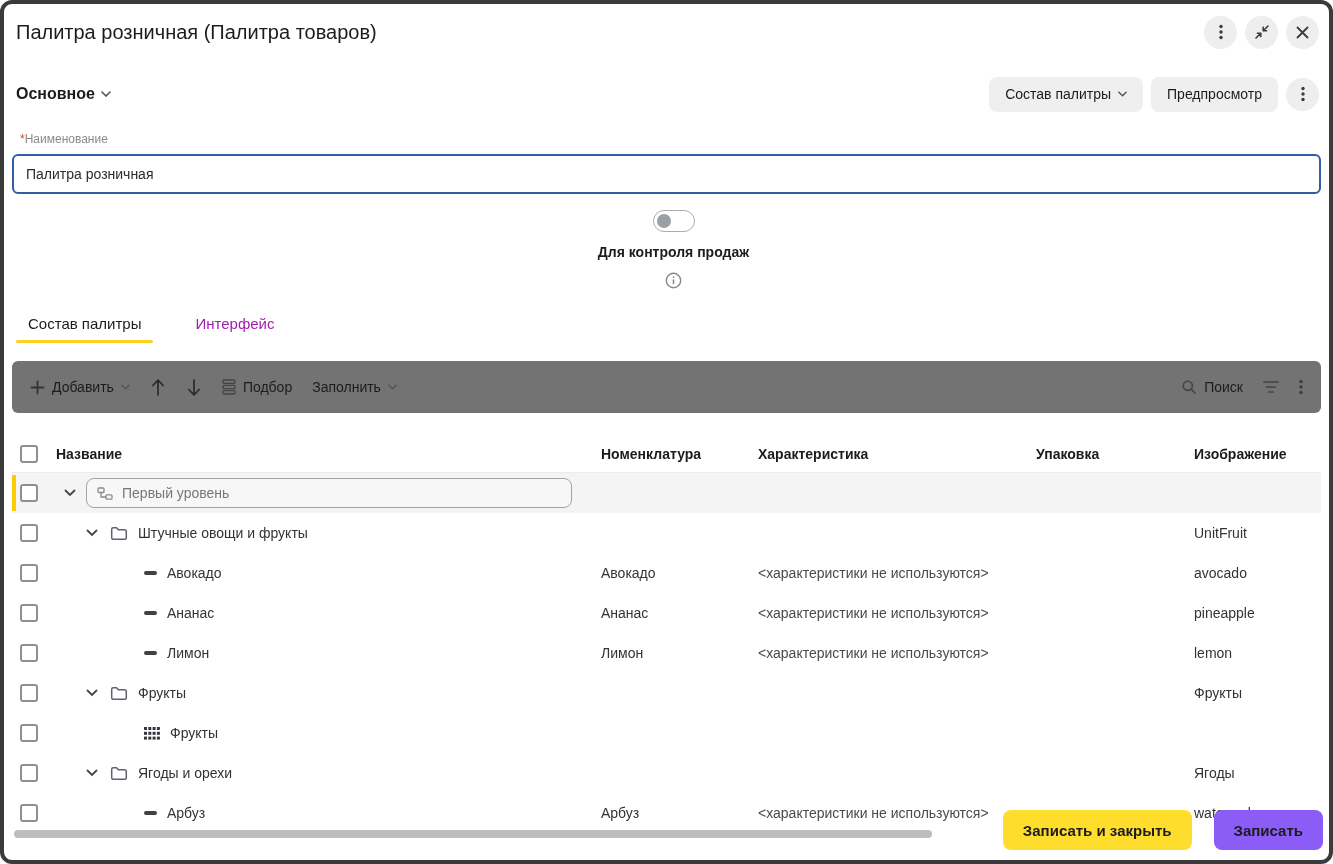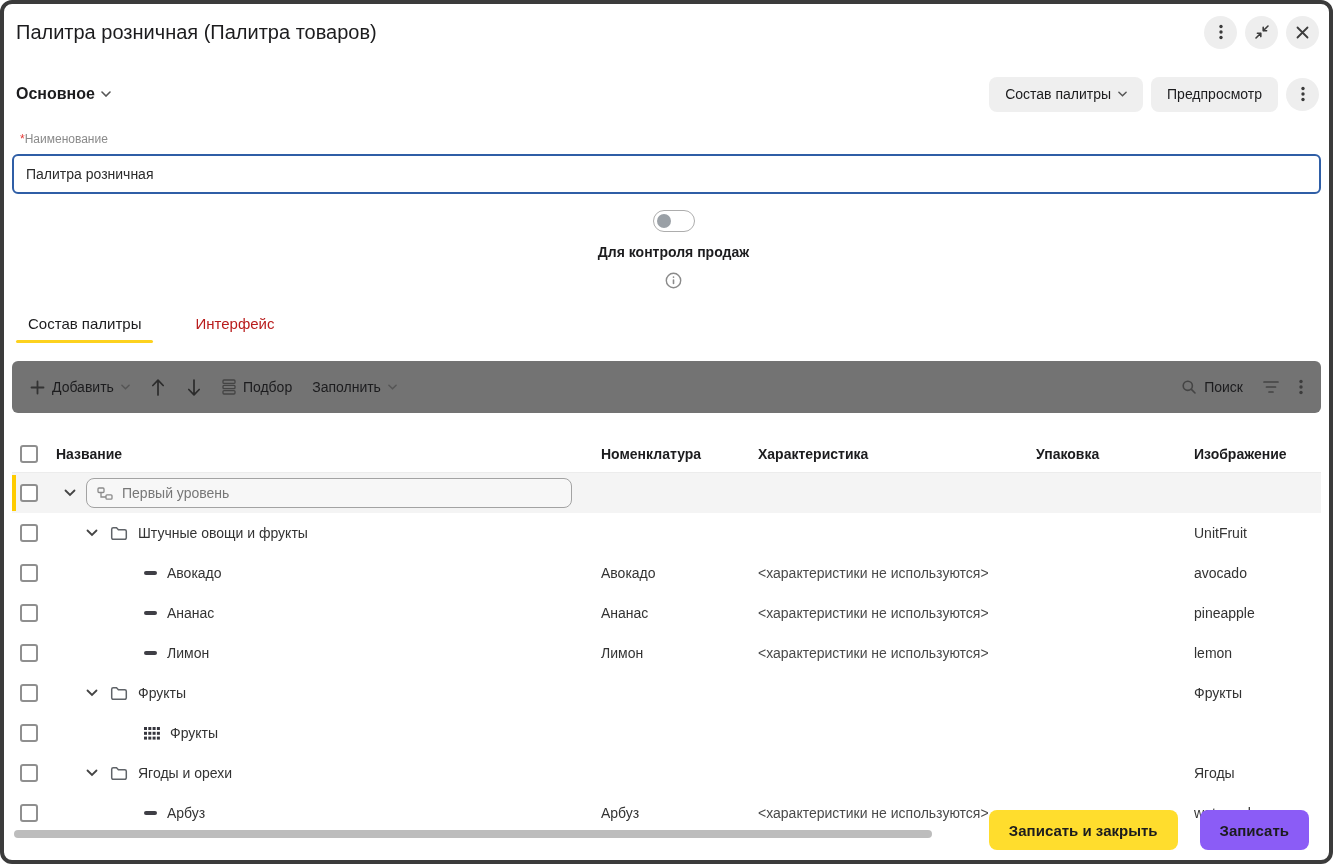--- a/index.html
+++ b/index.html
@@ -31,21 +31,21 @@
     display:block; margin:8px 8px 0 8px; width:1309px; height:40px;
     border:2px solid #2f5ea6; border-radius:6px; padding:0 12px; font-size:14px; color:#2b2b2b;
     outline:none; font-family:"Liberation Sans", sans-serif;
   }
   .toggle-row { margin:16px 0 0 14px; display:flex; align-items:center; gap:12px;flex-direction:column; }
   .toggle { width:42px; height:22px; border:1.5px solid #adadad; border-radius:12px; background:#fff; position:relative; cursor:pointer; }
   .toggle .knob { position:absolute; left:3px; top:2.5px; width:14px; height:14px; border-radius:50%; background:#9aa0a6; }
   .toggle-label { font-size:14px; font-weight:600; color:#1c1c1e; }
   
   .tabs { margin:18px 0 0 12px; display:flex; gap:30px; }
-  .tab { position:relative; padding:8px 12px 11px 12px; font-size:15px; color:#b91c1c; cursor:pointer; }
+  .tab { position:relative; padding:8px 12px 11px 12px; font-size:15px; color:#a21caf; cursor:pointer; }
   .tab.active { color:#1c1c1e; }
   .tab.active::after { content:""; position:absolute; left:0; right:0; bottom:0; height:3px; border-radius:2px; background:#fdd21f; }
   
   .toolbar {
     margin:18px 8px 0 8px; height:52px; background:#737373; border-radius:6px;
     display:flex; align-items:center; padding:0 18px; gap:20px;
   }
   .tool-btn { display:flex; align-items:center; gap:7px; background:none; border:none; font-size:14px; color:#1c1c1e; cursor:pointer; font-family:"Liberation Sans", sans-serif; }
   .toolbar .spacer { flex:1; }
   
@@ -74,21 +74,21 @@
     display:flex; align-items:center; gap:9px; width:486px; height:30px;
     border:1px solid #a3a3a3; border-radius:8px; padding:8px 10px; background:#f7f7f7;
   }
   .group-input-wrap input {
     border:none; background:transparent; outline:none; flex:1; font-size:14px; color:#777;
     font-family:"Liberation Sans", sans-serif;
   }
   
   .hscroll { margin:8px 0 0 10px; width:918px; height:8px; border-radius:4px; background:#bdbdbd; cursor:pointer; }
   
-  .footer { position:absolute; right:20px; bottom:10px; display:flex; gap:22px; }
+  .footer { position:absolute; right:6px; bottom:10px; display:flex; gap:22px; }
   .btn { height:40px; border:none; border-radius:8px; padding:0 20px; font-size:15px; font-weight:600; color:#1c1c1e; cursor:pointer; font-family:"Liberation Sans", sans-serif; }
   .btn-primary { background:#ffdd2d; }
   .btn-secondary { background:#8b5cf6; }
   svg { display:block; flex:none; }
 </style>
 </head>
 <body>
 
 <div class="window">
 

